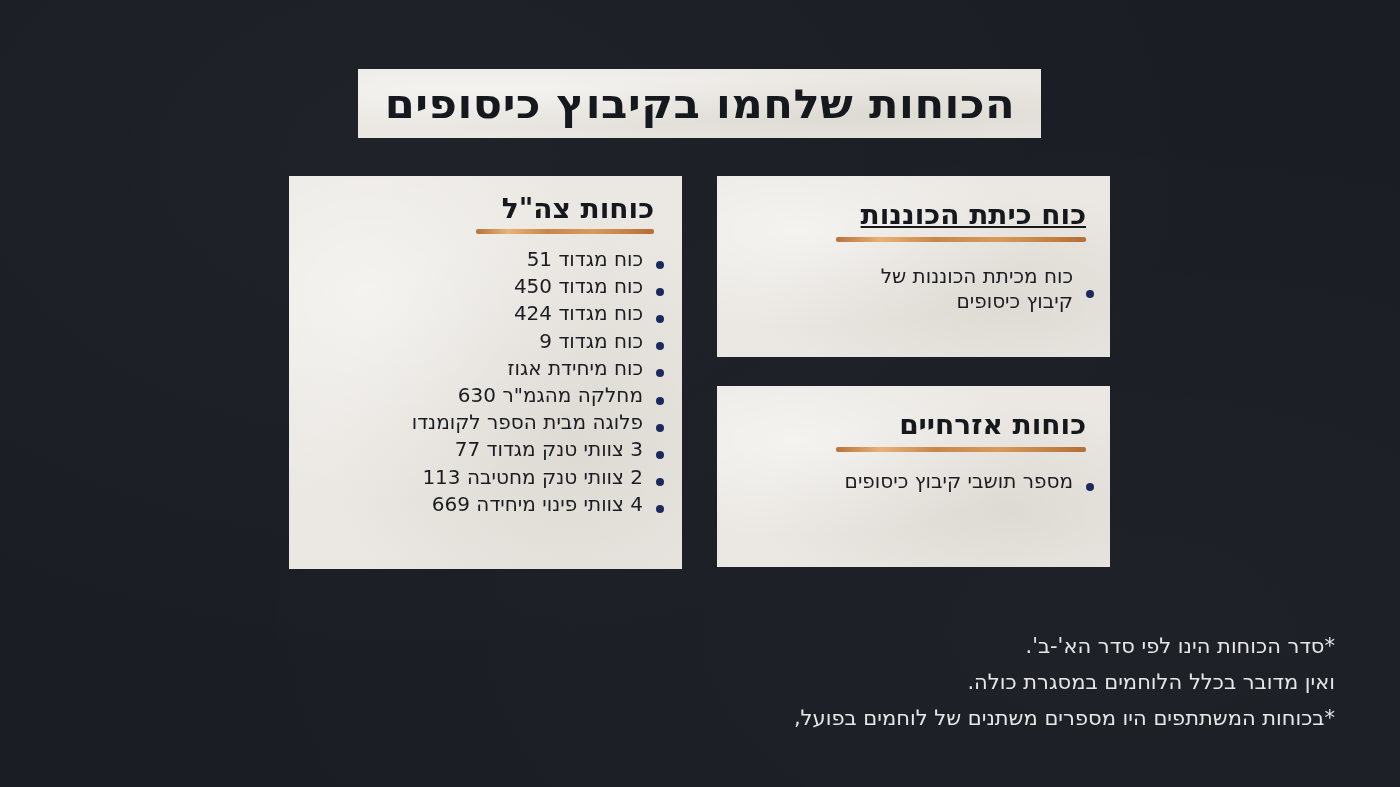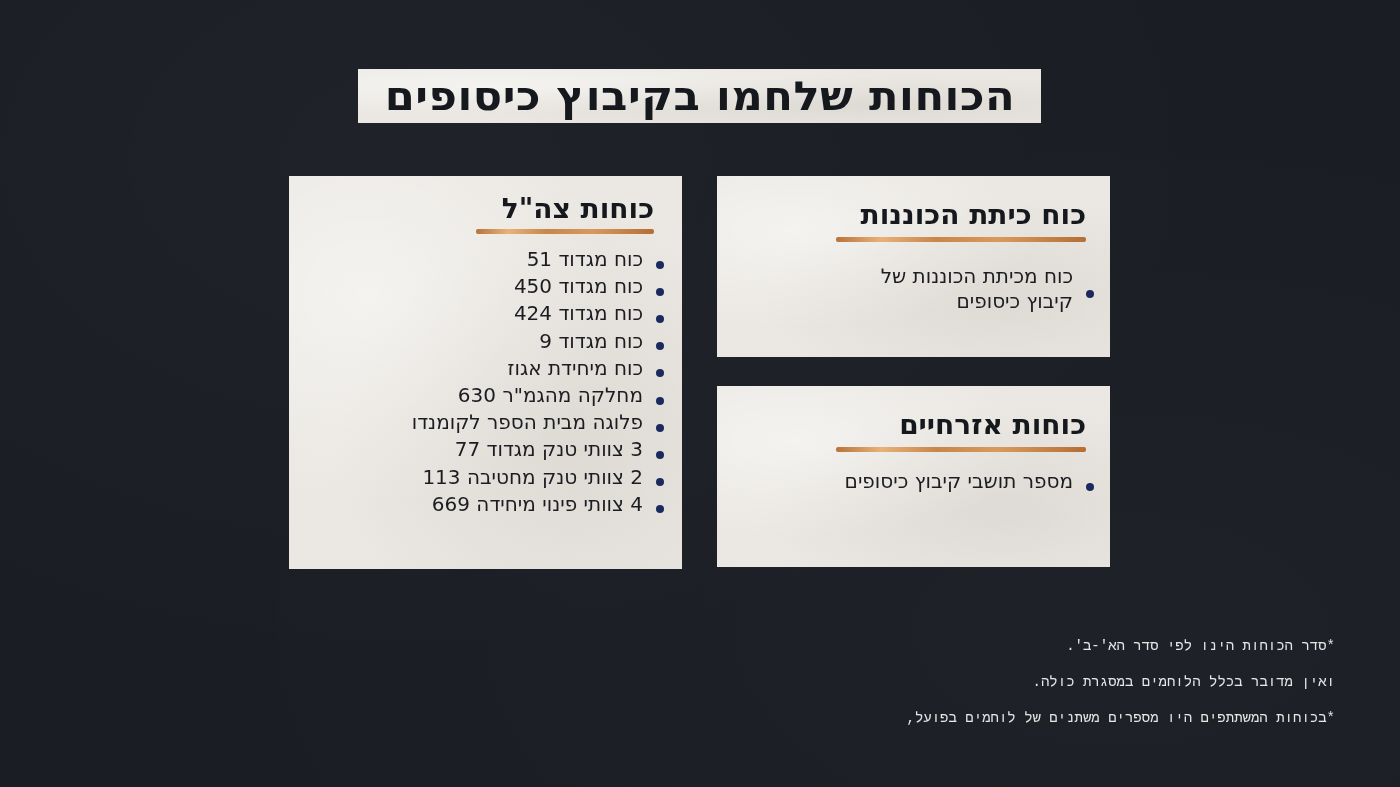--- a/index.html
+++ b/index.html
@@ -14,21 +14,21 @@
   }
   .paper {
     background: #ebe8e3;
     background-image:
       radial-gradient(ellipse at 20% 30%, rgba(255,255,255,0.5), transparent 55%),
       radial-gradient(ellipse at 75% 70%, rgba(200,195,188,0.35), transparent 60%),
       radial-gradient(ellipse at 50% 50%, rgba(230,226,220,0.6), transparent 80%);
     position: absolute;
   }
   .title-box {
-    left: 358px; top: 69px; width: 683px; height: 54px;
+    left: 358px; top: 69px; width: 683px; height: 69px;
     display: flex; align-items: center; justify-content: center;
   }
   .title-text {
     font-family: "DejaVu Sans", sans-serif;
     font-weight: 900;
     font-size: 40px;
     color: #15181d;
     letter-spacing: 0.5px;
     transform: scaleX(1.08);
   }
@@ -38,21 +38,21 @@
   .panel-rb { left: 717px; top: 386px; width: 393px; height: 181px; padding-left: 40px; }
 
   .panel-head {
     position: absolute;
     font-weight: 900;
     font-size: 28px;
     color: #15181d;
     white-space: nowrap;
   }
   .panel-left .panel-head { right: 28px; top: 16px; }
-  .panel-rt .panel-head { right: 24px; top: 22px; }
+  .panel-rt .panel-head { right: 24px; top: 22px; text-decoration: underline; }
   .panel-rb .panel-head { right: 24px; top: 22px; }
 
   .bar {
     position: absolute; height: 5px; border-radius: 2px;
     background: linear-gradient(90deg, #b8733a 0%, #e7b27a 18%, #c9864a 40%, #d89a5c 65%, #b56e35 100%);
   }
   .panel-left .bar { right: 28px; top: 53px; width: 178px; }
   .panel-rt .bar { right: 24px; top: 61px; width: 250px; }
   .panel-rb .bar { right: 24px; top: 61px; width: 250px; }
 
@@ -69,21 +69,21 @@
   }
   .panel-rt ul.items li { white-space: normal; width: 240px; line-height: 25px; }
   .dot {
     width: 8px; height: 8px; border-radius: 50%;
     background: #1b2a5c; flex: 0 0 8px; margin-top: 10px;
   }
   .item-text { display: block; }
 
   .notes {
     position: absolute; right: 65px; top: 628px;
-    color: #e6e6e6; font-size: 14px; line-height: 36px; text-align: right; font-family: Liberation Mono, monospace;
+    color: #e6e6e6; font-size: 21px; line-height: 36px; text-align: right;
   }
   .notes p { white-space: nowrap; }
 </style>
 </head>
 <body>
 
 <div class="paper title-box">
   <div class="title-text">הכוחות שלחמו בקיבוץ כיסופים</div>
 </div>
 

